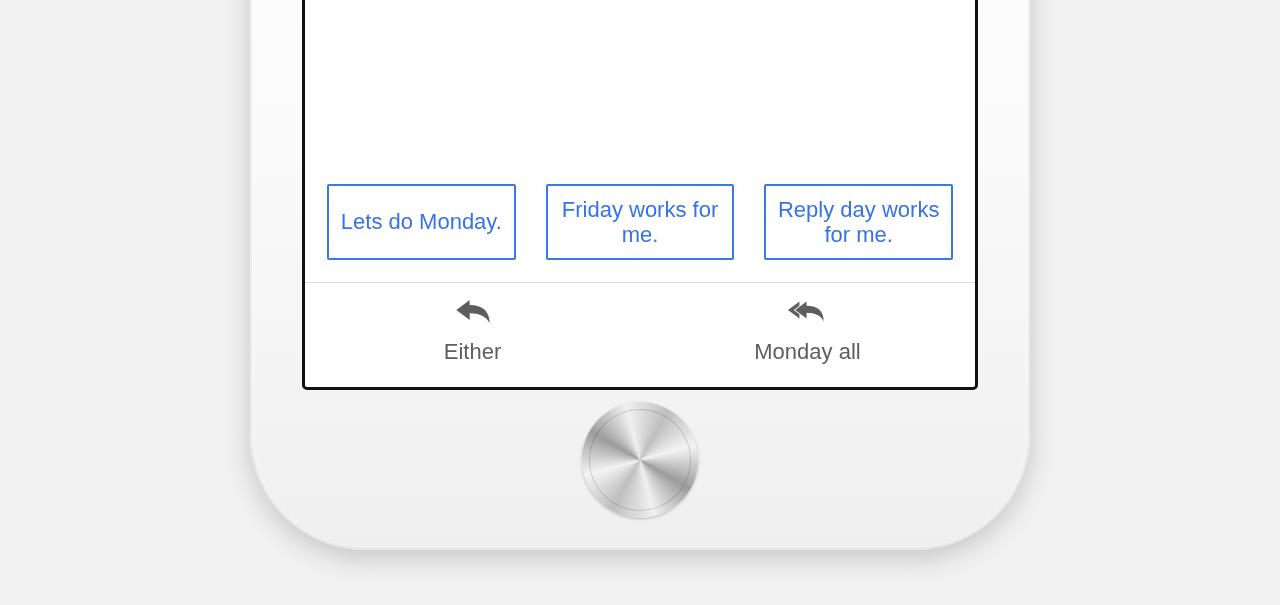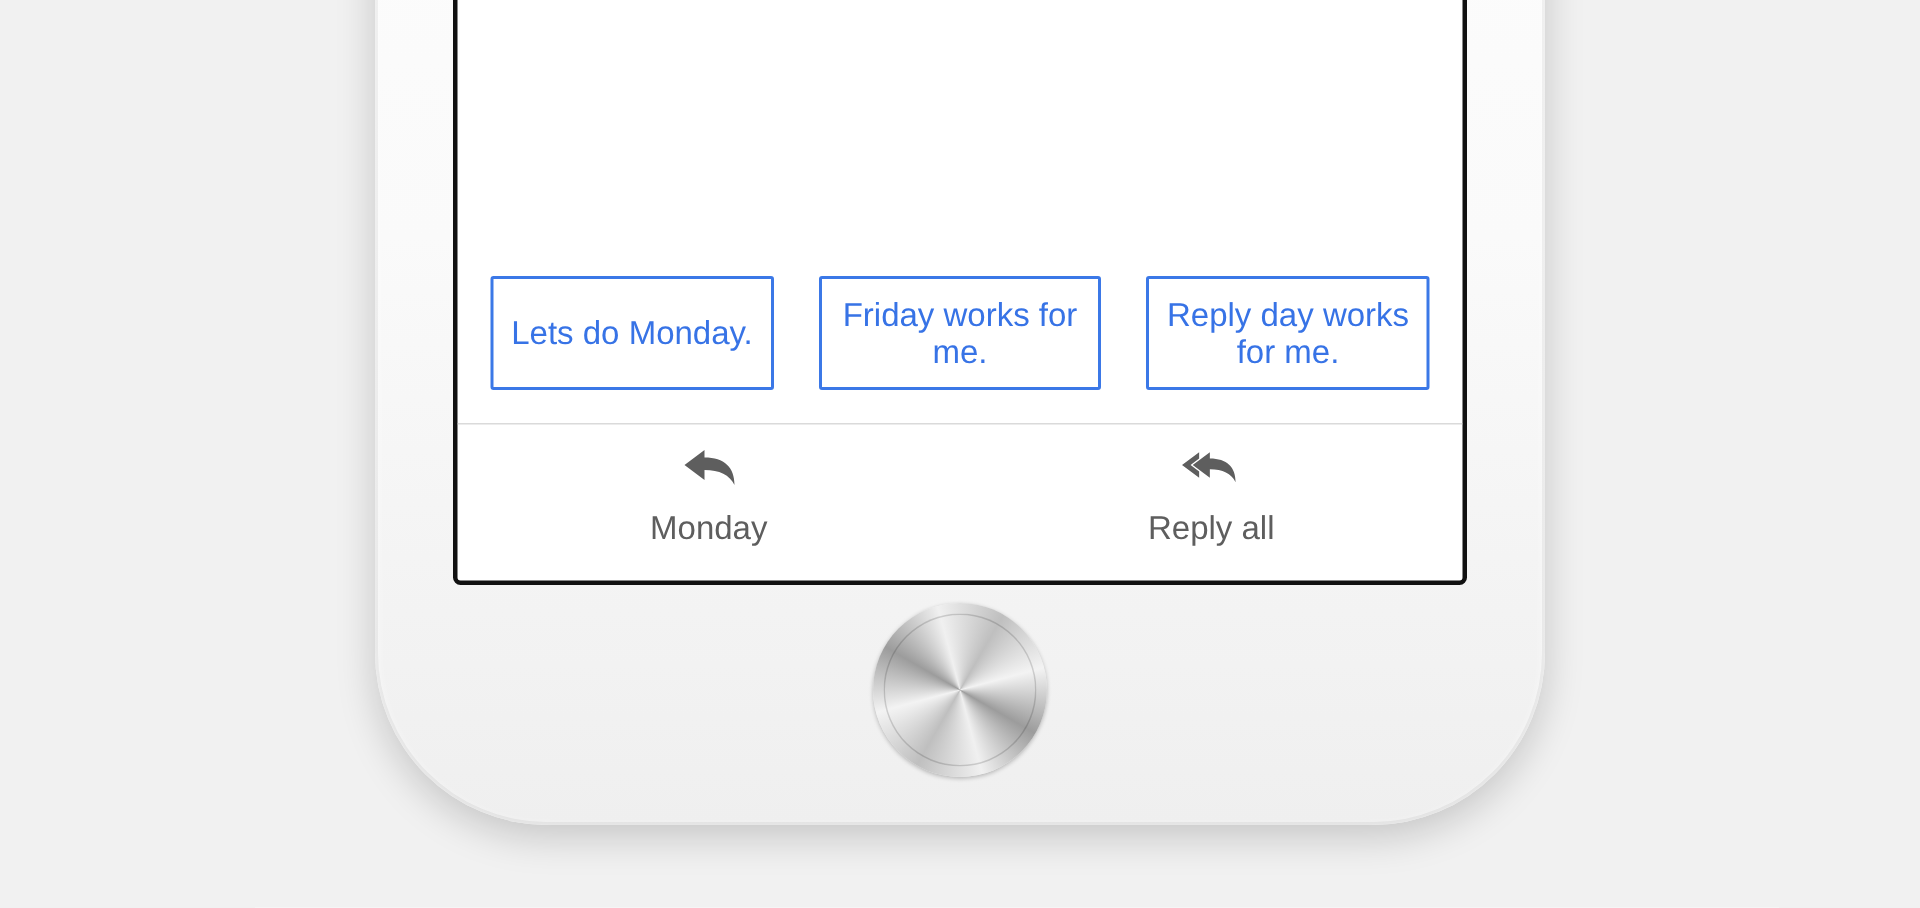--- a/index.html
+++ b/index.html
@@ -129,31 +129,31 @@
     <div class="divider"></div>
 
     <div class="action-row">
 
       <div class="action">
         <span>
           <svg viewBox="0 0 48 40">
               <path d="M20 8 L4 20 L20 32 L20 24 C32 24 40 28 44 36 C44 22 36 14 20 14 Z"></path>
             </svg>
         </span>
-        <span>Monday</span>
+        <span>Either</span>
       </div>
 
       <div class="action">
         <span>
           <svg viewBox="0 0 56 40">
             <path d="M26 8 L10 20 L26 32 L26 24 C38 24 46 28 50 36 C50 22 42 14 26 14 Z"></path>
             <path d="M16 8 L0 20 L16 32 L16 26 L8 20 L16 14 Z"></path>
           </svg>
         </span>
-        <span>Reply all</span>
+        <span>Monday all</span>
       </div>
 
 
     </div>
   </div>
 
   <div class="home"></div>
 </div>
 
 </body></html>

